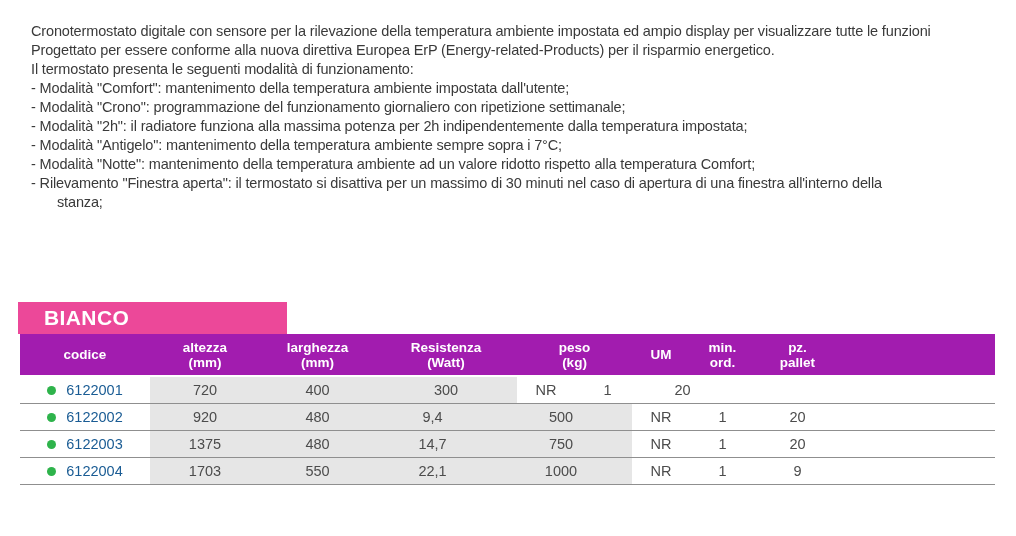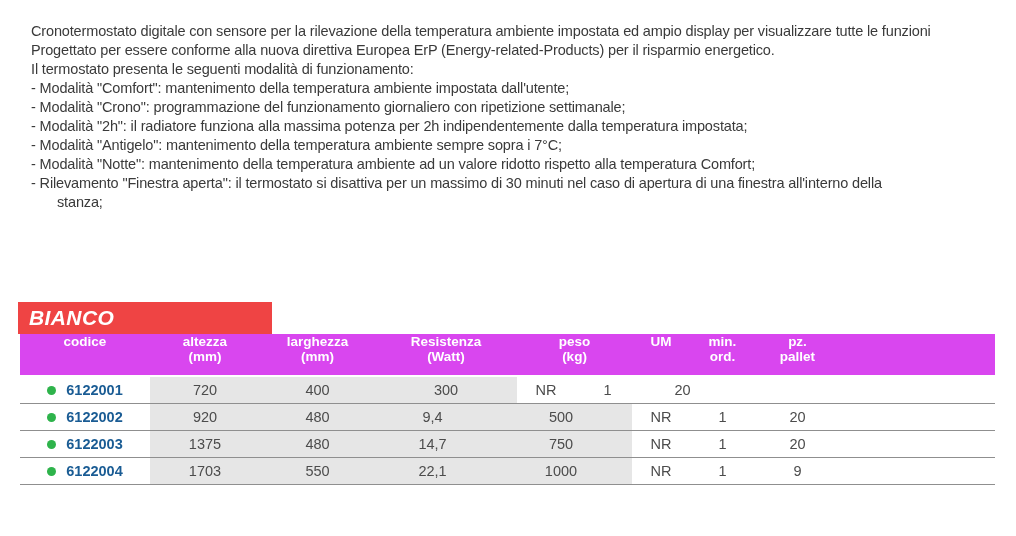--- a/index.html
+++ b/index.html
@@ -11,48 +11,48 @@
   .text-block{
     position:absolute;left:31px;top:22px;width:992px;
     color:#3a3a3a;font-size:14.5px;letter-spacing:-0.15px;
   }
   .tline{height:19px;line-height:19px;white-space:nowrap;}
   .modes-title{}
   .cont-line{padding-left:26px;}
   
   .banner{
     position:absolute;left:18px;top:302px;width:243px;height:32px;
-    background:#ef4444;color:#ffffff;font-weight:bold;font-size:21px;
-    line-height:32px;padding-left:11px;letter-spacing:0.4px;font-style:italic;
+    background:#ec4899;color:#ffffff;font-weight:bold;font-size:21px;
+    line-height:32px;padding-left:26px;letter-spacing:0.4px;
   }
   
   .ptable{position:absolute;left:20px;top:334px;width:975px;}
   .thead{
-    display:flex;align-items:flex-start;background:#d946ef;height:41px;
+    display:flex;align-items:center;background:#a21caf;height:41px;
     color:#ffffff;font-weight:bold;font-size:13.5px;
   }
   .th{text-align:center;white-space:pre-line;line-height:15px;}
   .tbody{margin-top:2px;}
   .trow{
     display:flex;align-items:stretch;height:26px;
     border-bottom:1px solid #8f8f8f;
     font-size:14.5px;color:#4c4c4c;
   }
   .td{display:flex;align-items:center;justify-content:center;text-align:center;}
   .td.gray{background:#e6e6e6;}
   .c1{width:130px;}
   .c2{width:110px;}
   .c3{width:115px;}
   .c4{width:115px;}
   .c5{width:142px;}
   .c6{width:58px;}
   .c7{width:65px;}
   .c8{width:85px;}
   .cf{flex:1;}
-  .codice-cell{gap:10px;color:#1a5c94;font-weight:bold;}
+  .codice-cell{gap:10px;color:#1a5c94;font-weight:normal;}
   .dot{width:9px;height:9px;border-radius:50%;background:#2eb34b;flex:0 0 auto;}
 </style>
 </head>
 <body>
 
 <div class="text-block">
   <div class="tline">Cronotermostato digitale con sensore per la rilevazione della temperatura ambiente impostata ed ampio display per visualizzare tutte le funzioni</div>
   <div class="tline">Progettato per essere conforme alla nuova direttiva Europea ErP (Energy-related-Products) per il risparmio energetico.</div>
 
   <div class="tline modes-title">Il termostato presenta le seguenti modalità di funzionamento:</div>

